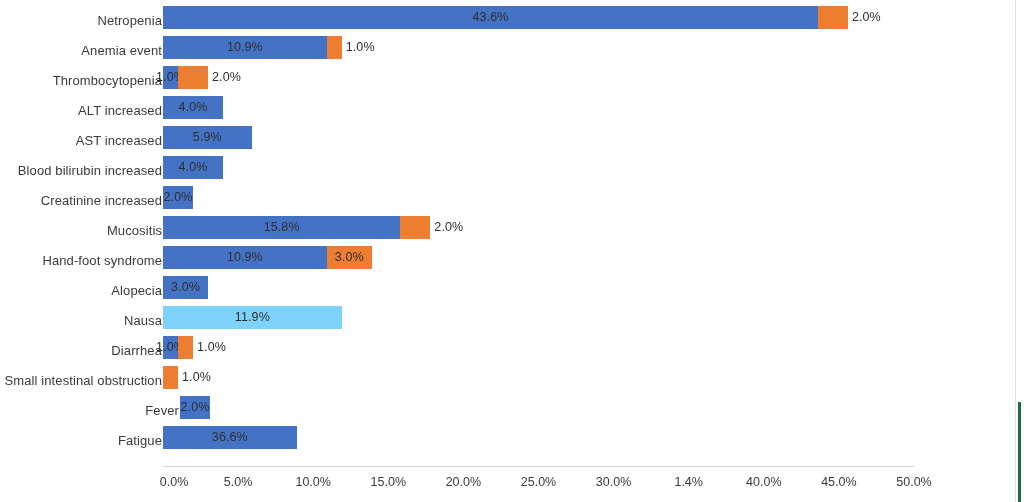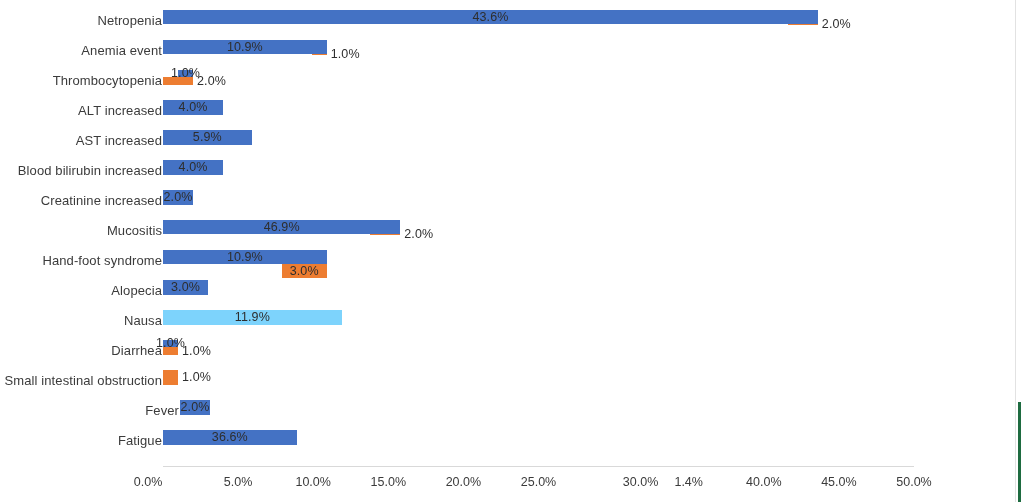--- a/index.html
+++ b/index.html
@@ -51,22 +51,21 @@
     line-height: 30px;
     top: 0;
   }
 
   .bar-track {
     position: absolute;
     left: 163px;
     top: 3.5px;
     height: 15px;
     display: flex;
-    align-items: flex-end;
-    flex-direction: column;
+    align-items: center;
   }
 
   .seg {
     position: relative;
     height: 23px;
     display: flex;
     align-items: center;
     justify-content: center;
     box-sizing: border-box;
   }
@@ -203,21 +202,21 @@
         <div class="bar-track">
           <div class="seg seg-blue" style="width: 30.04px; background: rgb(68, 114, 196);">
             <span class="seg-value overlay">2.0%</span>
           </div>
         </div>
       </div>
       <div class="bar-row" style="top: 216px;">
         <div class="cat-label">Mucositis</div>
         <div class="bar-track">
           <div class="seg seg-blue" style="width: 237.316px; background: rgb(68, 114, 196);">
-            <span class="seg-value">46.9%</span>
+            <span class="seg-value">15.8%</span>
           </div>
           <div class="seg seg-orange" style="width: 30.04px; background: rgb(237, 125, 49);">
             <span class="seg-value outside">2.0%</span>
           </div>
         </div>
       </div>
       <div class="bar-row" style="top: 246px;">
         <div class="cat-label">Hand-foot syndrome</div>
         <div class="bar-track">
           <div class="seg seg-blue" style="width: 163.718px; background: rgb(68, 114, 196);">
@@ -276,27 +275,27 @@
         <div class="bar-track">
           <div class="seg seg-blue" style="width: 133.678px; background: rgb(68, 114, 196);">
             <span class="seg-value">36.6%</span>
           </div>
         </div>
       </div>
     </div>
 
   <div id="x-axis">
     <div id="axis-line"></div>
-  <div class="tick-label" style="left: 148px;">0.0%</div>
+  <div class="tick-label" style="left: 174px;">0.0%</div>
       <div class="tick-label" style="left: 238.1px;">5.0%</div>
       <div class="tick-label" style="left: 313.2px;">10.0%</div>
       <div class="tick-label" style="left: 388.3px;">15.0%</div>
       <div class="tick-label" style="left: 463.4px; text-align: center;">20.0%</div>
       <div class="tick-label" style="left: 538.5px;">25.0%</div>
-      <div class="tick-label" style="left: 613.6px; margin-left: 27px;">30.0%</div>
+      <div class="tick-label" style="left: 613.6px;">30.0%</div>
       <div class="tick-label" style="left: 688.7px;">1.4%</div>
       <div class="tick-label" style="left: 763.8px;">40.0%</div>
       <div class="tick-label" style="left: 838.9px;">45.0%</div>
       <div class="tick-label" style="left: 914px;">50.0%</div>
     </div>
 
   <div id="right-rule"></div>
   <div id="right-accent"></div>
 
 </div>

